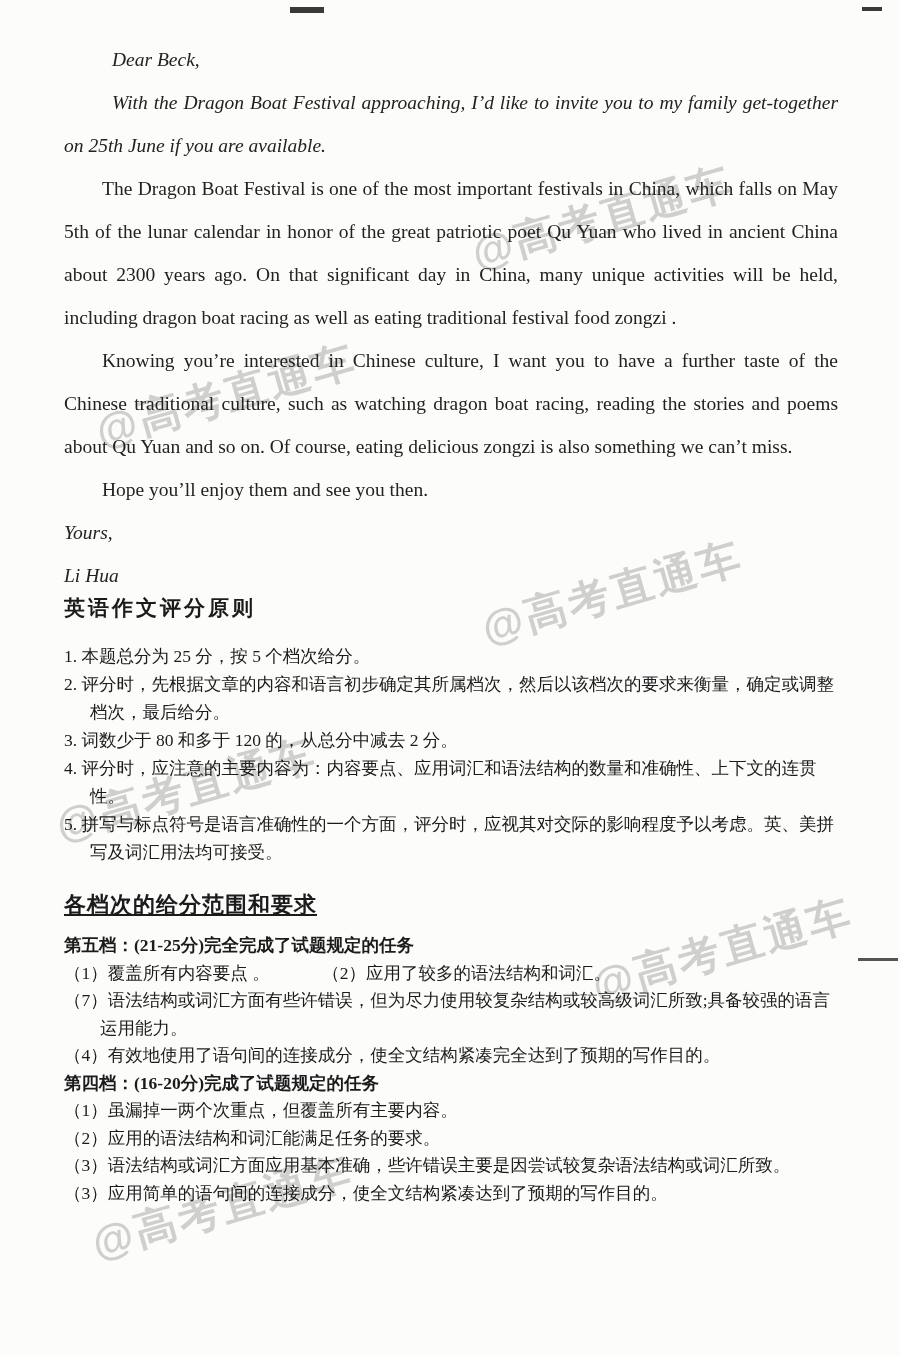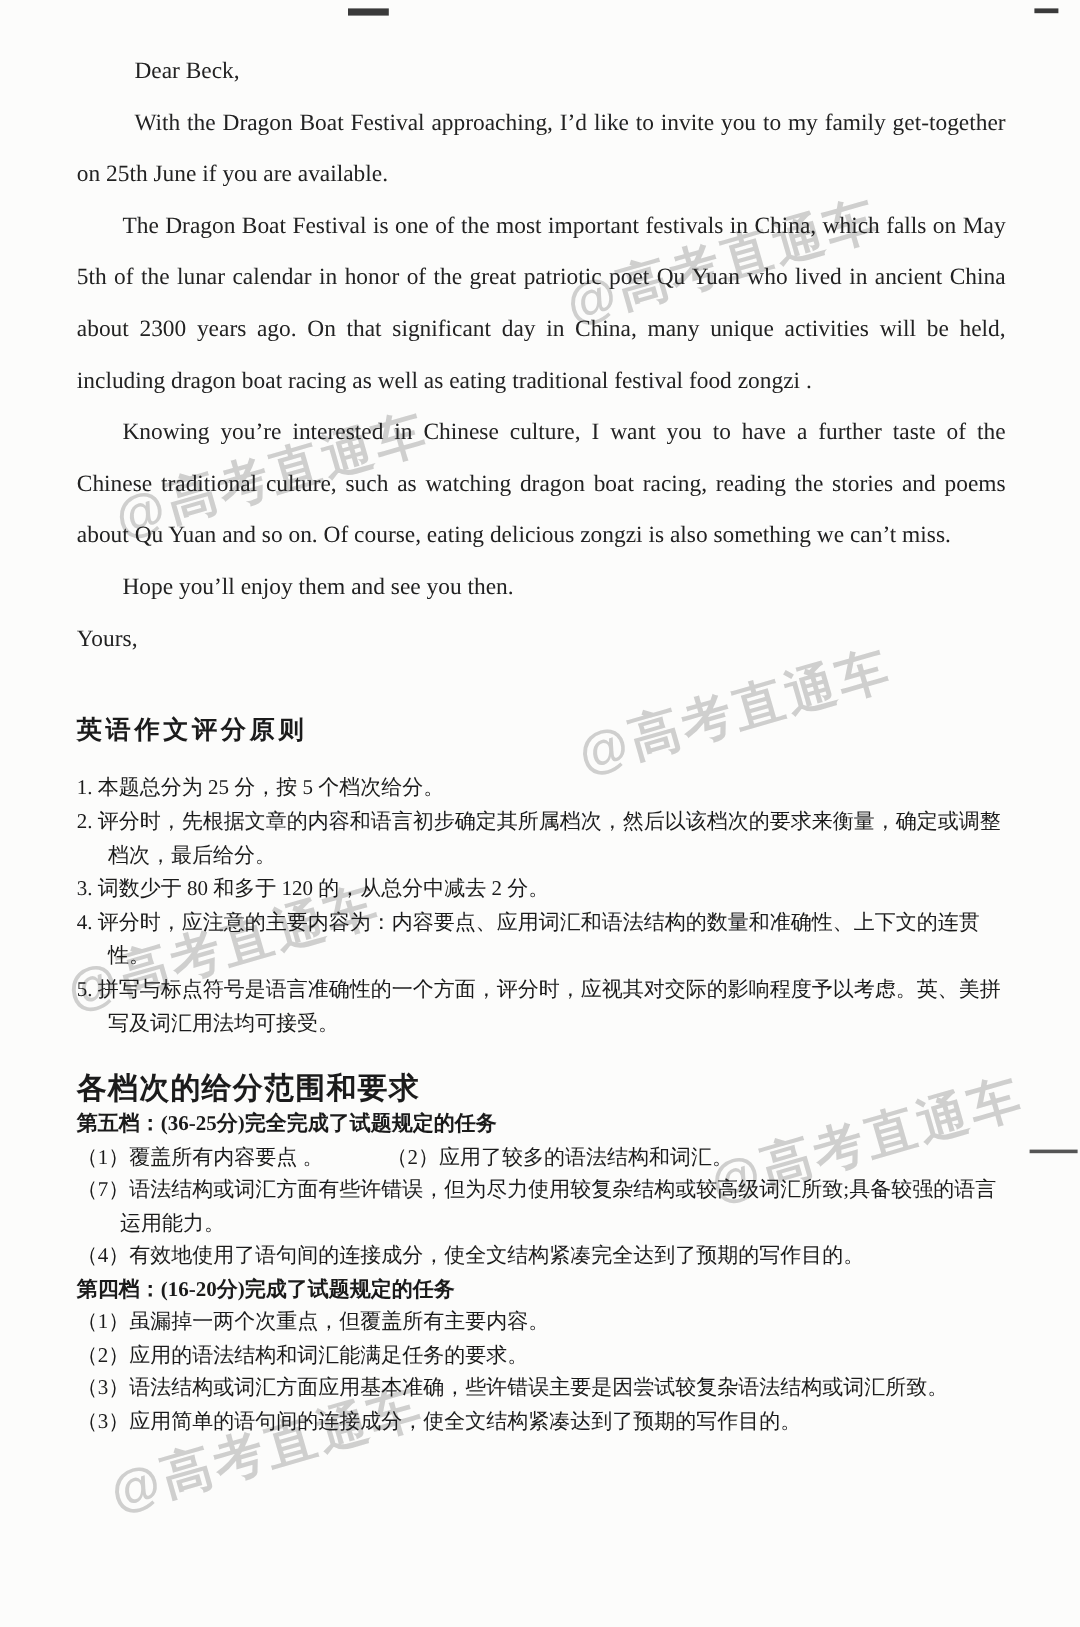--- a/index.html
+++ b/index.html
@@ -22,46 +22,47 @@
     right: 62px;
     top: 38px;
     font-size: 19.5px;
     line-height: 43px;
     text-align: justify;
     color: #222;
   }
   .letter p { margin: 0; }
   .ind-lg { text-indent: 48px; }
   .ind-sm { text-indent: 38px; }
-  .itl { }
+  .itl { font-style: italic; }
   .closing-block { text-align: left; }
 
   
   .cn {
     position: absolute;
     left: 64px;
     right: 56px;
     top: 594px;
     font-family: "Liberation Serif", serif;
     color: #1b1b1b;
   }
   .cn-title {
     font-size: 21px;
     font-weight: 700;
     letter-spacing: 3px;
     margin-bottom: 20px;
   }
   .rules { list-style: none; font-size: 17.5px; line-height: 28px; }
   .rule { padding-left: 26px; text-indent: -26px; }
   .bands-title {
-    font-size: 25px;
+    font-size: 22px;
     font-weight: 700;
     letter-spacing: 1px;
     margin-top: 24px;
-    margin-bottom: 0;
+    margin-bottom: 12px;
+    text-decoration: underline;
   }
   .band { font-size: 17.5px; line-height: 27.5px; }
   .band-heading { font-weight: 700; }
   .band-point { padding-left: 36px; text-indent: -36px; }
 
   
   .wm {
     position: absolute;
     font-family: "Liberation Sans", sans-serif;
     font-size: 42px;
@@ -103,38 +104,39 @@
   <div class="wm wm6">@高考直通车</div>
 
   <div class="letter">
     <p class="ind-lg itl">Dear Beck,</p>
     <p class="ind-lg itl">With the Dragon Boat Festival approaching, I’d like to invite you to my family get-together on 25th June if you are available.</p>
     <p class="ind-sm">The Dragon Boat Festival is one of the most important festivals in China, which falls on May 5th of the lunar calendar in honor of the great patriotic poet Qu Yuan who lived in ancient China about 2300 years ago. On that significant day in China, many unique activities will be held, including dragon boat racing as well as eating traditional festival food zongzi .</p>
     <p class="ind-sm">Knowing you’re interested in Chinese culture, I want you to have a further taste of the Chinese traditional culture, such as watching dragon boat racing, reading the stories and poems about Qu Yuan and so on. Of course, eating delicious zongzi is also something we can’t miss.</p>
     <p class="ind-sm">Hope you’ll enjoy them and see you then.</p>
     <div class="closing-block">
       <p class="itl">Yours,</p>
+      <p class="itl">Li Hua</p>
     </div>
   </div>
 
   <div class="cn">
     <div class="cn-title">英语作文评分原则</div>
 
     <ul class="rules">
       <li class="rule">1. 本题总分为 25 分，按 5 个档次给分。</li>
       <li class="rule">2. 评分时，先根据文章的内容和语言初步确定其所属档次，然后以该档次的要求来衡量，确定或调整档次，最后给分。</li>
       <li class="rule">3. 词数少于 80 和多于 120 的，从总分中减去 2 分。</li>
       <li class="rule">4. 评分时，应注意的主要内容为：内容要点、应用词汇和语法结构的数量和准确性、上下文的连贯性。</li>
       <li class="rule">5. 拼写与标点符号是语言准确性的一个方面，评分时，应视其对交际的影响程度予以考虑。英、美拼写及词汇用法均可接受。</li>
     </ul>
 
     <div class="bands-title">各档次的给分范围和要求</div>
 
     <div class="band">
-      <p class="band-heading">第五档：(36-25分)完全完成了试题规定的任务</p>
+      <p class="band-heading">第五档：(21-25分)完全完成了试题规定的任务</p>
       <p class="band-point">（1）覆盖所有内容要点 。　　　（2）应用了较多的语法结构和词汇。</p>
       <p class="band-point">（7）语法结构或词汇方面有些许错误，但为尽力使用较复杂结构或较高级词汇所致;具备较强的语言运用能力。</p>
       <p class="band-point">（4）有效地使用了语句间的连接成分，使全文结构紧凑完全达到了预期的写作目的。</p>
     </div>
 
     <div class="band">
       <p class="band-heading">第四档：(16-20分)完成了试题规定的任务</p>
       <p class="band-point">（1）虽漏掉一两个次重点，但覆盖所有主要内容。</p>
       <p class="band-point">（2）应用的语法结构和词汇能满足任务的要求。</p>
       <p class="band-point">（3）语法结构或词汇方面应用基本准确，些许错误主要是因尝试较复杂语法结构或词汇所致。</p>

